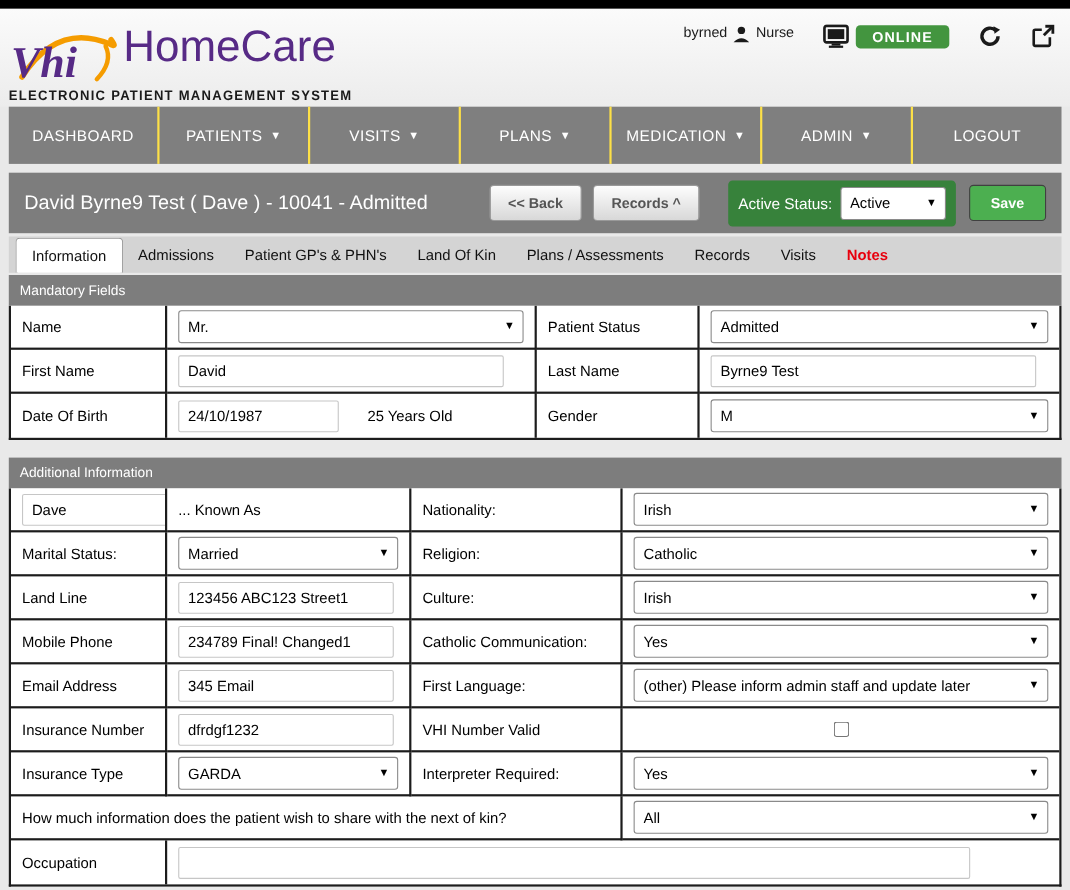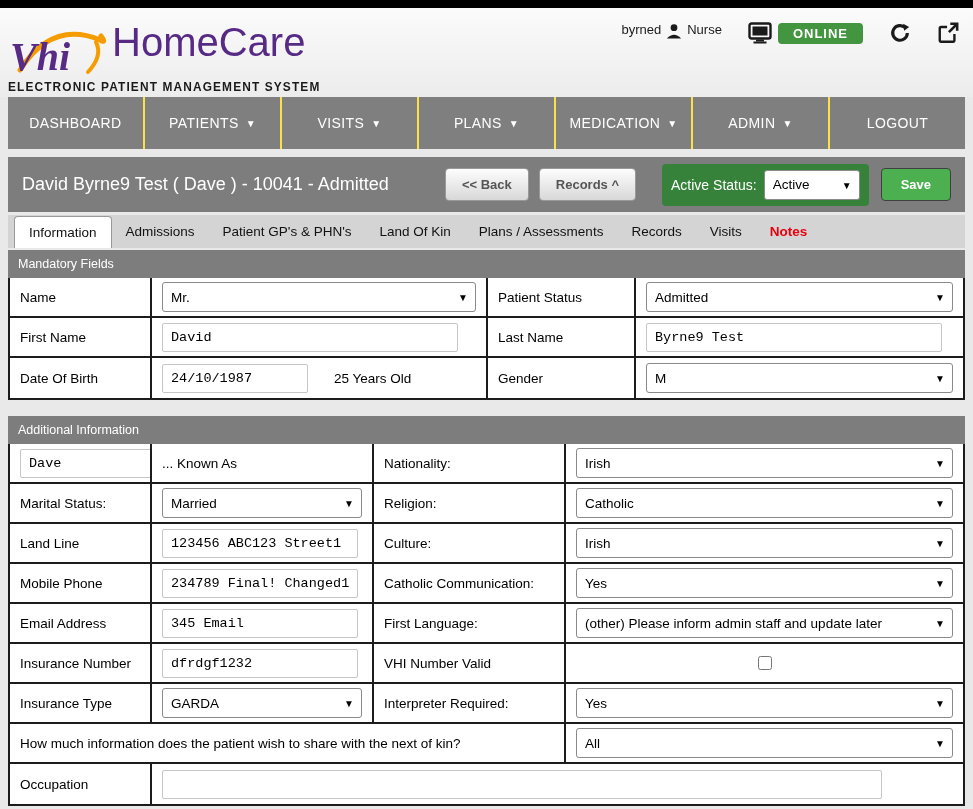--- a/index.html
+++ b/index.html
@@ -117,21 +117,21 @@
   .cell.lastcol { border-right:none; }
   .cell.lastrow { border-bottom:none; }
   .cell.span3 { grid-column:1 / 4; }
   .cell.span2-4 { grid-column:2 / 5; }
   .cell.center { justify-content:center; }
   .gap { height:16px; }
 
   
   input[type=text] {
     height:29px; border:1px solid #c6c6c6; border-radius:2px;
-    font-size:13.5px; padding:0 8px; font-family:Liberation Mono, monospace;
+    font-size:13.5px; padding:0 8px; font-family:Liberation Sans, sans-serif;
     color:#000; background:#fff; outline:none;
   }
   .dob {
     background:#d9edf7; color:#31708f; border:1px solid #b9d5e4;
     width:146px;
   }
   .age { margin-left:26px; font-size:13.5px; }
   .selwrap { position:relative; display:inline-flex; width:100%; }
   select {
     width:100%; height:30px;

